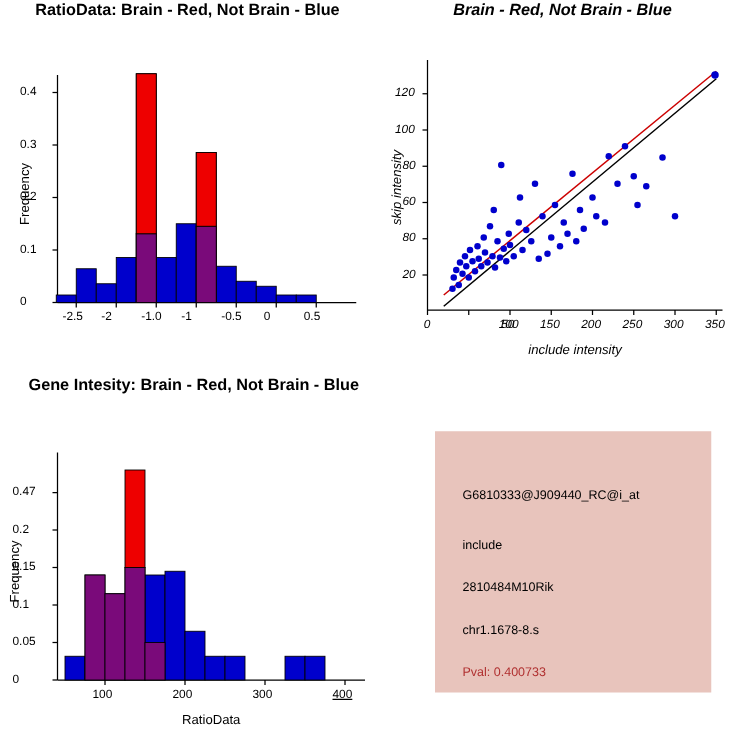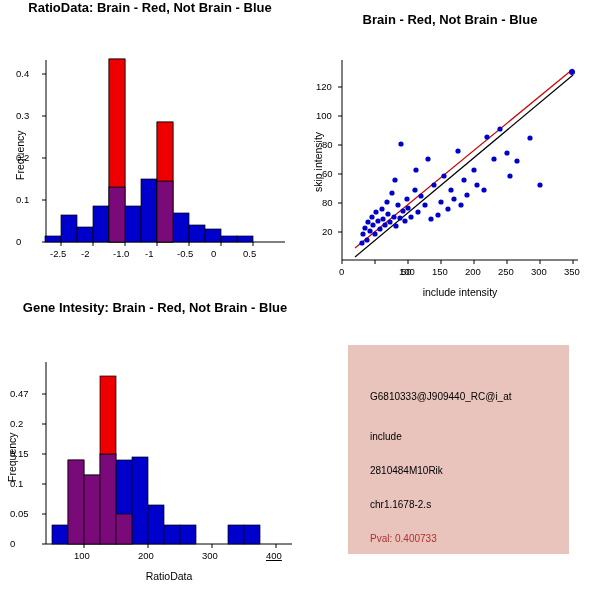--- a/index.html
+++ b/index.html
@@ -97,21 +97,21 @@
   <div class="tick-label" style="left:81px;top:248px;">-2</div>
   <div class="tick-label" style="left:113px;top:248px;">-1.0</div>
   <div class="tick-label" style="left:145px;top:248px;">-1</div>
   <div class="tick-label" style="left:177px;top:248px;">-0.5</div>
   <div class="tick-label" style="left:211px;top:248px;">0</div>
   <div class="tick-label" style="left:243px;top:248px;">0.5</div>
 
   <div class="vlabel" style="left:14px;top:180px;transform:rotate(-90deg);">Frequency</div>
 </div>
 
-<div class="panel" id="panel-scatter" style="left:300px;top:12px;width:300px;height:300px;">
+<div class="panel" id="panel-scatter" style="left:300px;top:0;width:300px;height:300px;font-style:italic;">
   <div class="title" style="left:0;top:10px;width:300px;">Brain - Red, Not Brain - Blue</div>
   <svg class="plotsvg" width="300" height="300" style="position:absolute;left:0;top:0;">
 
     <line x1="42" y1="248" x2="278" y2="248" stroke="#000" stroke-width="1"></line>
     <line x1="42" y1="248" x2="42" y2="48" stroke="#000" stroke-width="1"></line>
 
     <g stroke="#000">
       <line x1="42" y1="248" x2="42" y2="252"></line>
       <line x1="75" y1="248" x2="75" y2="252"></line>
       <line x1="108" y1="248" x2="108" y2="252"></line>
@@ -281,15 +281,15 @@
   <div class="tick-label" style="left:266px;top:250px;text-decoration:underline;">400</div>
 
   <div class="axis-label" style="position:absolute;left:46px;top:270px;width:246px;">RatioData</div>
   <div class="vlabel" style="left:6px;top:182px;transform:rotate(-90deg);">Frequency</div>
 </div>
 
 <div id="info-box">
   <div class="line" style="top:46px;">G6810333@J909440_RC@i_at</div>
   <div class="line" style="top:86px;">include</div>
   <div class="line" style="top:120px;">2810484M10Rik</div>
-  <div class="line" style="top:154px;">chr1.1678-2.s</div>
+  <div class="line" style="top:154px;">chr1.1678-8.s</div>
   <div class="line pval" style="top:188px;">Pval: 0.400733</div>
 </div>
 
 </body></html>

